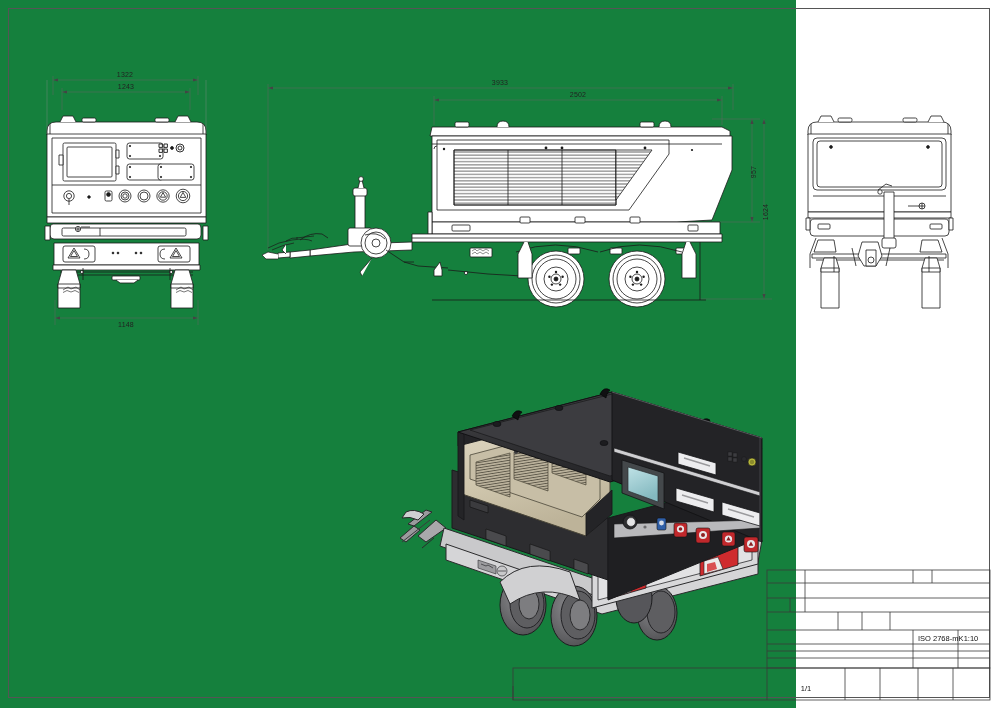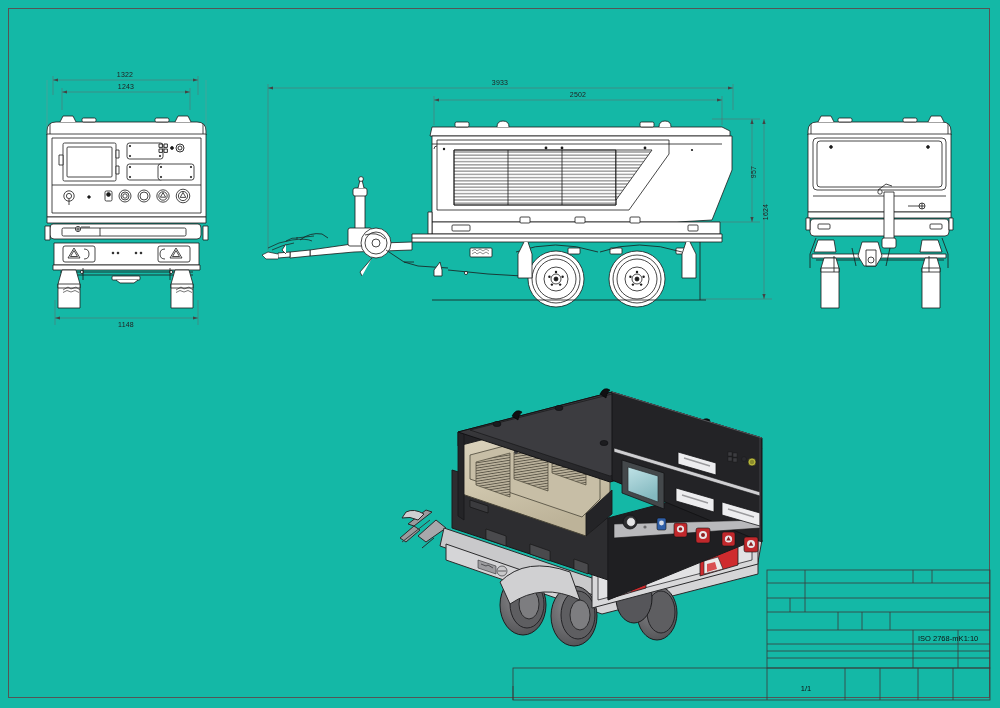--- a/index.html
+++ b/index.html
@@ -1,19 +1,19 @@
 <!DOCTYPE html>
 <html><head>
 <meta charset="utf-8">
 <title>Technical Drawing</title>
 <style>
   html,body{margin:0;padding:0;background:#ffffff;}
   body{width:1000px;height:708px;overflow:hidden;
        font-family:"Liberation Sans",sans-serif;color:#1a1a1a;}
-  #sheet{position:relative;width:1000px;height:708px;background:#14b8a6;}
+  #sheet{position:relative;width:796px;height:708px;background:#15803d;}
   .frame{position:absolute;left:8px;top:8px;width:982px;height:690px;
          border:1px solid #555;box-sizing:border-box;}
   svg.dwg{position:absolute;left:0;top:0;width:1000px;height:708px;}
   .dimtxt{font-family:"Liberation Sans",sans-serif;font-size:7px;fill:#222;
           text-anchor:middle;letter-spacing:.2px;}
   .tbtxt{font-family:"Liberation Sans",sans-serif;font-size:7.5px;fill:#111;}
   .tbtxt.c{text-anchor:middle;}
 </style>
 </head>
 <body>

